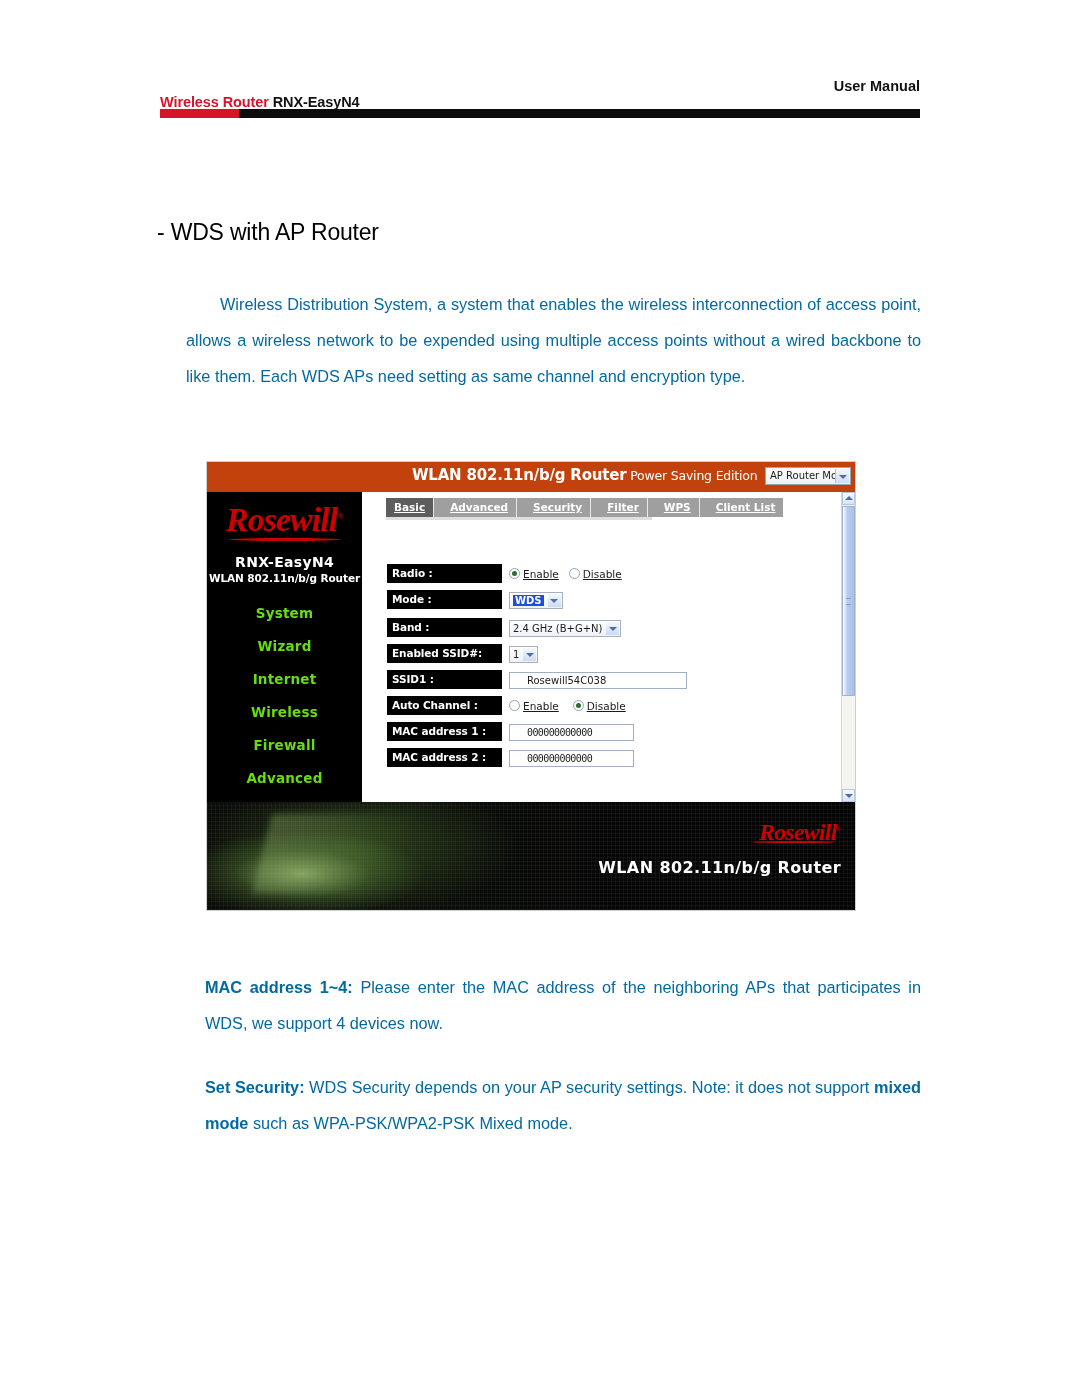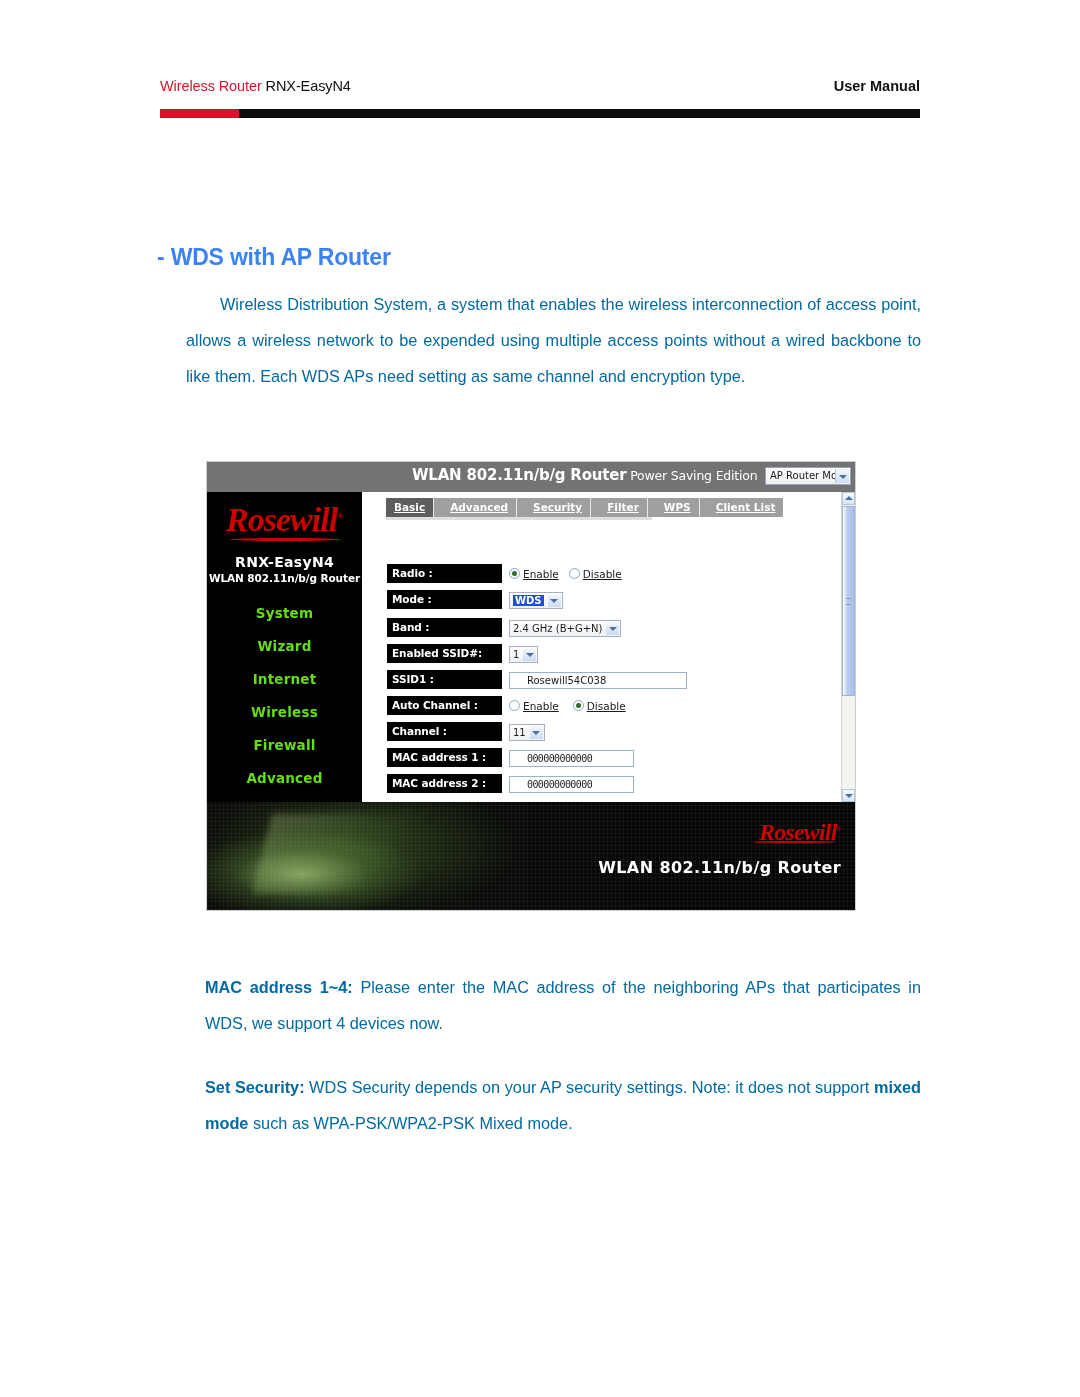--- a/index.html
+++ b/index.html
@@ -20,23 +20,23 @@
   .page-header {
     position: absolute;
     left: 160px;
     top: 78px;
     width: 760px;
     height: 26px;
   }
   .hdr-left {
     position: absolute;
     left: 0;
-    top: 0;
+    top: 16px;
     font-size: 14.5px;
-    font-weight: normal;
+    font-weight: bold;
     white-space: nowrap;
     letter-spacing: -0.1px;
   }
   .hdr-left .red { color: #d8122a; }
   .hdr-left .blk { color: #111111; }
   .hdr-right {
     position: absolute;
     right: 0;
     top: 0;
     font-size: 14.5px;
@@ -58,24 +58,24 @@
     top: 0;
     width: 79px;
     height: 9px;
     background: #d8122a;
   }
 
   
   .section-title {
     position: absolute;
     left: 157px;
-    top: 229px;
+    top: 204px;
     font-size: 23px;
-    font-weight: bold;
-    color: #3b82f6;
+    font-weight: normal;
+    color: #000000;
     letter-spacing: -0.2px;
     white-space: nowrap;
   }
 
   
   .para {
     position: absolute;
     font-size: 16.3px;
     line-height: 36px;
     color: #0369a1;
@@ -118,21 +118,21 @@
     font-family: "DejaVu Sans", sans-serif;
   }
 
   
   .shot-topbar {
     position: absolute;
     left: 0;
     top: 0;
     width: 650px;
     height: 30px;
-    background: #737373;
+    background: #c2410c;
   }
   .shot-title {
     position: absolute;
     left: 205px;
     top: 4px;
     color: #ffffff;
     font-size: 15px;
     font-weight: bold;
     white-space: nowrap;
     letter-spacing: -0.2px;
@@ -676,29 +676,20 @@
               <span>Enable</span>
             </label>
             <label class="radio-opt">
               <span class="radio on"></span>
               <span>Disable</span>
             </label>
           </div>
         </div>
       </div>
 
-      <div class="row">
-        <div class="lbl">Channel :</div>
-        <div class="ctl">
-          <div class="sel">
-            <span>11</span>
-            <span class="arrowbox"></span>
-          </div>
-        </div>
-      </div>
 
       <div class="row">
         <div class="lbl">MAC address 1 :</div>
         <div class="ctl">
           <div class="txt w-mac">000000000000</div>
         </div>
       </div>
 
       <div class="row">
         <div class="lbl">MAC address 2 :</div>

